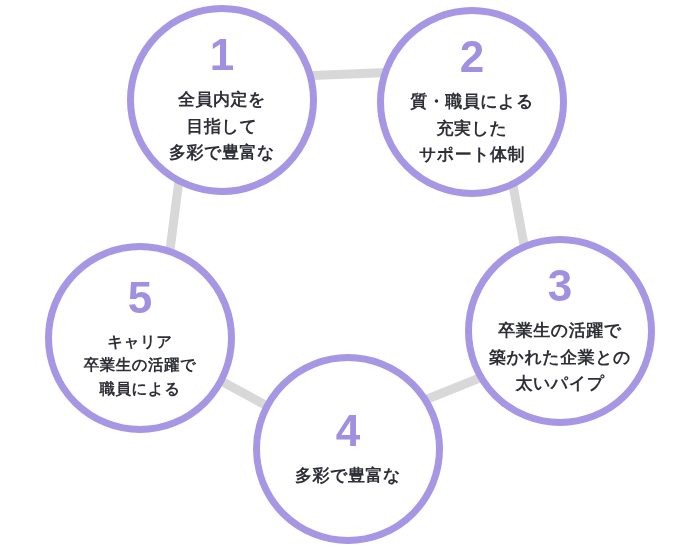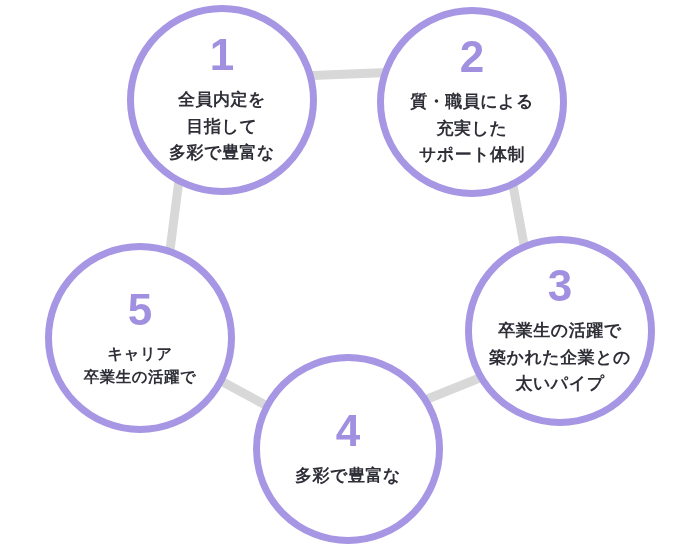--- a/index.html
+++ b/index.html
@@ -123,17 +123,18 @@
     <div class="label">
       <span>多彩で豊富な</span>
     </div>
   </div>
 
   <div class="circle c5">
     <div class="num">5</div>
     <div class="label">
       <span>キャリア</span>
       <span>卒業生の活躍で</span>
+      <span>職員による</span>
     </div>
   </div>
 
 
 </div>
 
 </body></html>

